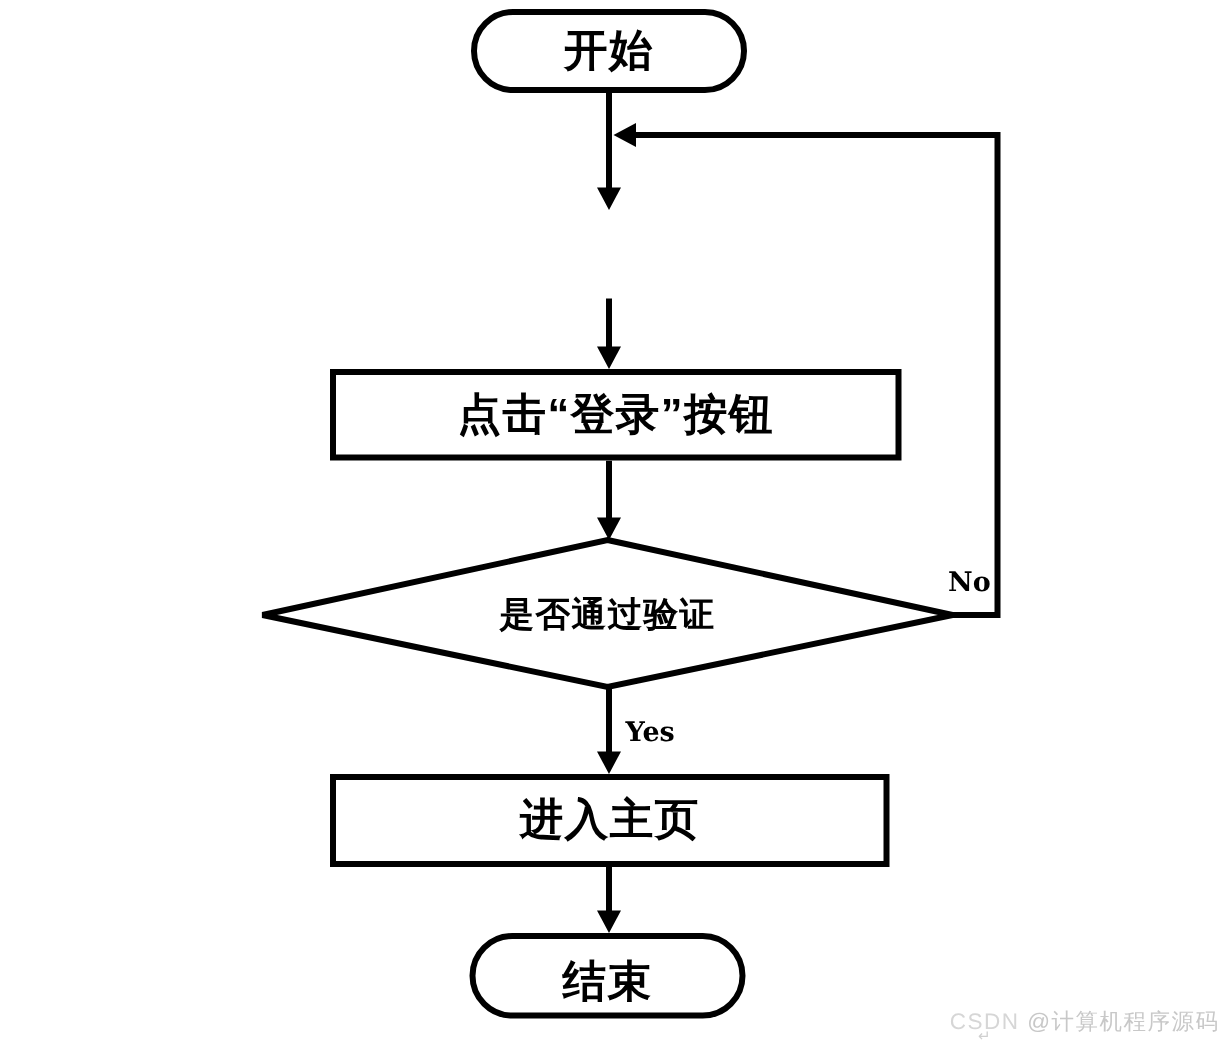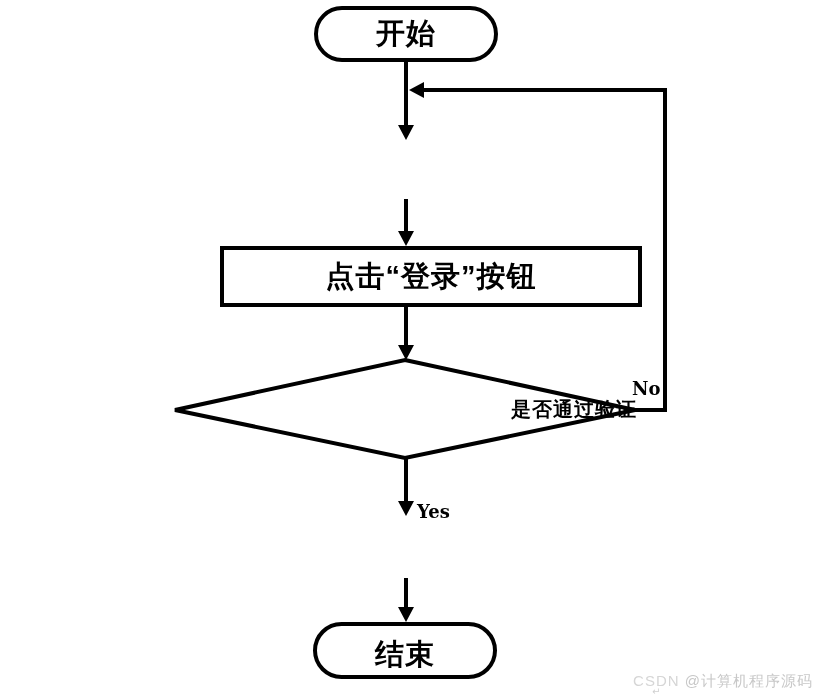--- a/index.html
+++ b/index.html
@@ -34,41 +34,41 @@
     font-weight: bold;
     font-size: 29px;
     letter-spacing: 1px;
     white-space: nowrap;
   }
   .terminator {
     border-radius: 29px;
   }
   .node-start  { left: 314px; top: 6px;   width: 184px; height: 56px; }
   .node-input  { left: 220px; top: 140px; width: 373px; height: 59px; }
-  .node-click  { left: 220px; top: 246px; width: 422px; height: 61px; }
+  .node-click  { left: 220px; top: 246px; width: 381px; height: 61px; }
   .node-home   { left: 220px; top: 516px; width: 373px; height: 62px; }
   .node-end    { left: 313px; top: 622px; width: 184px; height: 57px; align-items: flex-end; }
   .node-verify {
     position: absolute;
     left: 173px; top: 358px; width: 464px; height: 102px;
-    display: flex; align-items: center; justify-content: flex-end;
-    color: #000000; font-weight: bold; font-size: 20px;
+    display: flex; align-items: center; justify-content: center;
+    color: #000000; font-weight: bold; font-size: 23px;
     letter-spacing: 1px; white-space: nowrap;
     background: transparent; border: none;
   }
   .edge-label {
     position: absolute;
     color: #000000;
     font-family: "DejaVu Serif", "Liberation Serif", serif;
     font-weight: bold;
     font-size: 18px;
     line-height: 1;
     white-space: nowrap;
   }
-  .label-yes { left: 417px; top: 503px; }
+  .label-yes { left: 417px; top: 480px; }
   .label-no  { left: 632px; top: 380px; }
   .watermark {
     position: absolute;
     right: 8px;
     top: 672px;
     font-size: 15px;
     color: #c8c8c8;
     letter-spacing: 1px;
     white-space: nowrap;
   }
@@ -132,20 +132,23 @@
     <span>点击“登录”按钮</span>
   </div>
 
   <div class="node-verify">
     <span>是否通过验证</span>
   </div>
 
   <div class="edge-label label-no">No</div>
   <div class="edge-label label-yes">Yes</div>
 
+  <div class="node node-home">
+    <span>进入主页</span>
+  </div>
 
   <div class="node terminator node-end">
     <span>结束</span>
   </div>
 
   <div class="watermark">
     <span class="brand">CSDN </span><span>@计算机程序源码</span>
   </div>
   <div class="watermark-return">↵</div>
 

